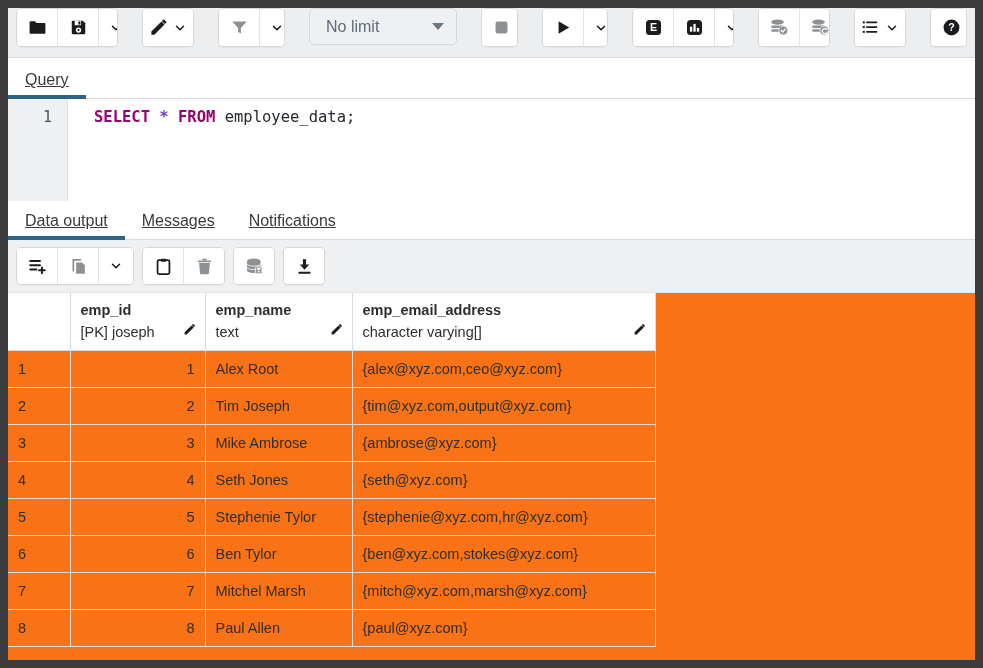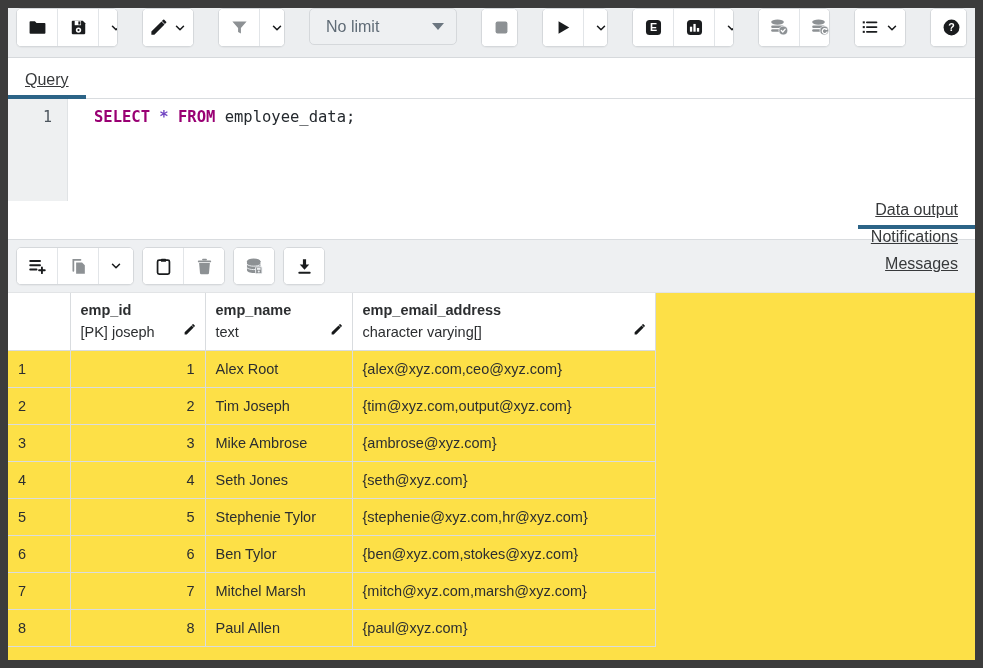--- a/index.html
+++ b/index.html
@@ -56,21 +56,21 @@
   }
   .caret{width:0;height:0;border-left:6px solid transparent;border-right:6px solid transparent;border-top:7px solid #6b7680;}
   
   .tabrow{
     background:#fff;
     display:flex;align-items:flex-end;
     border-bottom:1px solid #d9dcdf;
     flex:0 0 auto;
   }
   .tabrow.q{height:40px;}
-  .tabrow.r{height:38px;flex-direction:column;}
+  .tabrow.r{height:38px;}
   .tab{
     padding:0 17px 9px 17px;
     font-size:16px;color:#37393b;
     cursor:pointer;position:relative;text-decoration:underline;
   }
   .tab.active::after{
     content:"";position:absolute;left:0;right:0;bottom:-1px;height:4px;
     background:#2c6487;
   }
   
@@ -98,21 +98,21 @@
   
   .toolbar-res{
     height:52px;flex:0 0 52px;
     background:#eef0f2;
     display:flex;align-items:center;
     padding:0 8px;gap:8px;
     border-bottom:1px solid #e2e4e6;
   }
   .toolbar-res .btn-group{height:36px;}
   
-  .results{flex:1;background:#fde047;overflow:hidden;}
+  .results{flex:1;background:#f97316;overflow:hidden;}
   table.grid{border-collapse:collapse;table-layout:fixed;font-size:14.5px;color:#2c2e30;}
   table.grid th,table.grid td{
     border:1px solid #d9dcdf;
     padding:0 10px;overflow:hidden;white-space:nowrap;
   }
   table.grid th{border-top:none;}
   table.grid td:first-child,table.grid th:first-child{border-left:none;}
   col.c-n{width:62px;}col.c-id{width:135px;}col.c-name{width:147px;}col.c-mail{width:303px;}
   thead th{height:57px;text-align:left;vertical-align:middle;background:#fff;font-weight:400;position:relative;}
   .colhead .cname{font-weight:700;font-size:14.5px;line-height:1.45;}
@@ -319,22 +319,22 @@
 
   <div class="editor">
     <div class="gutter">
       <span>1</span>
     </div>
     <div class="code"><span class="kw">SELECT</span> <span class="op">*</span> <span class="kw">FROM</span><span> employee_data;</span></div>
   </div>
 
   <div class="tabrow r">
     <div class="tab active">Data output</div>
+    <div class="tab">Messages</div>
     <div class="tab">Notifications</div>
-    <div class="tab">Messages</div>
   </div>
 
   <div class="toolbar-res">
     <div class="btn-group">
       <div class="btn">
         <span>
           <svg viewBox="0 0 24 24">
               <g stroke="currentColor" stroke-width="2.4" stroke-linecap="round">
                 <path d="M2.8 5h12.4M2.8 10.4h12.4M2.8 15.8h8"></path>
               </g>

